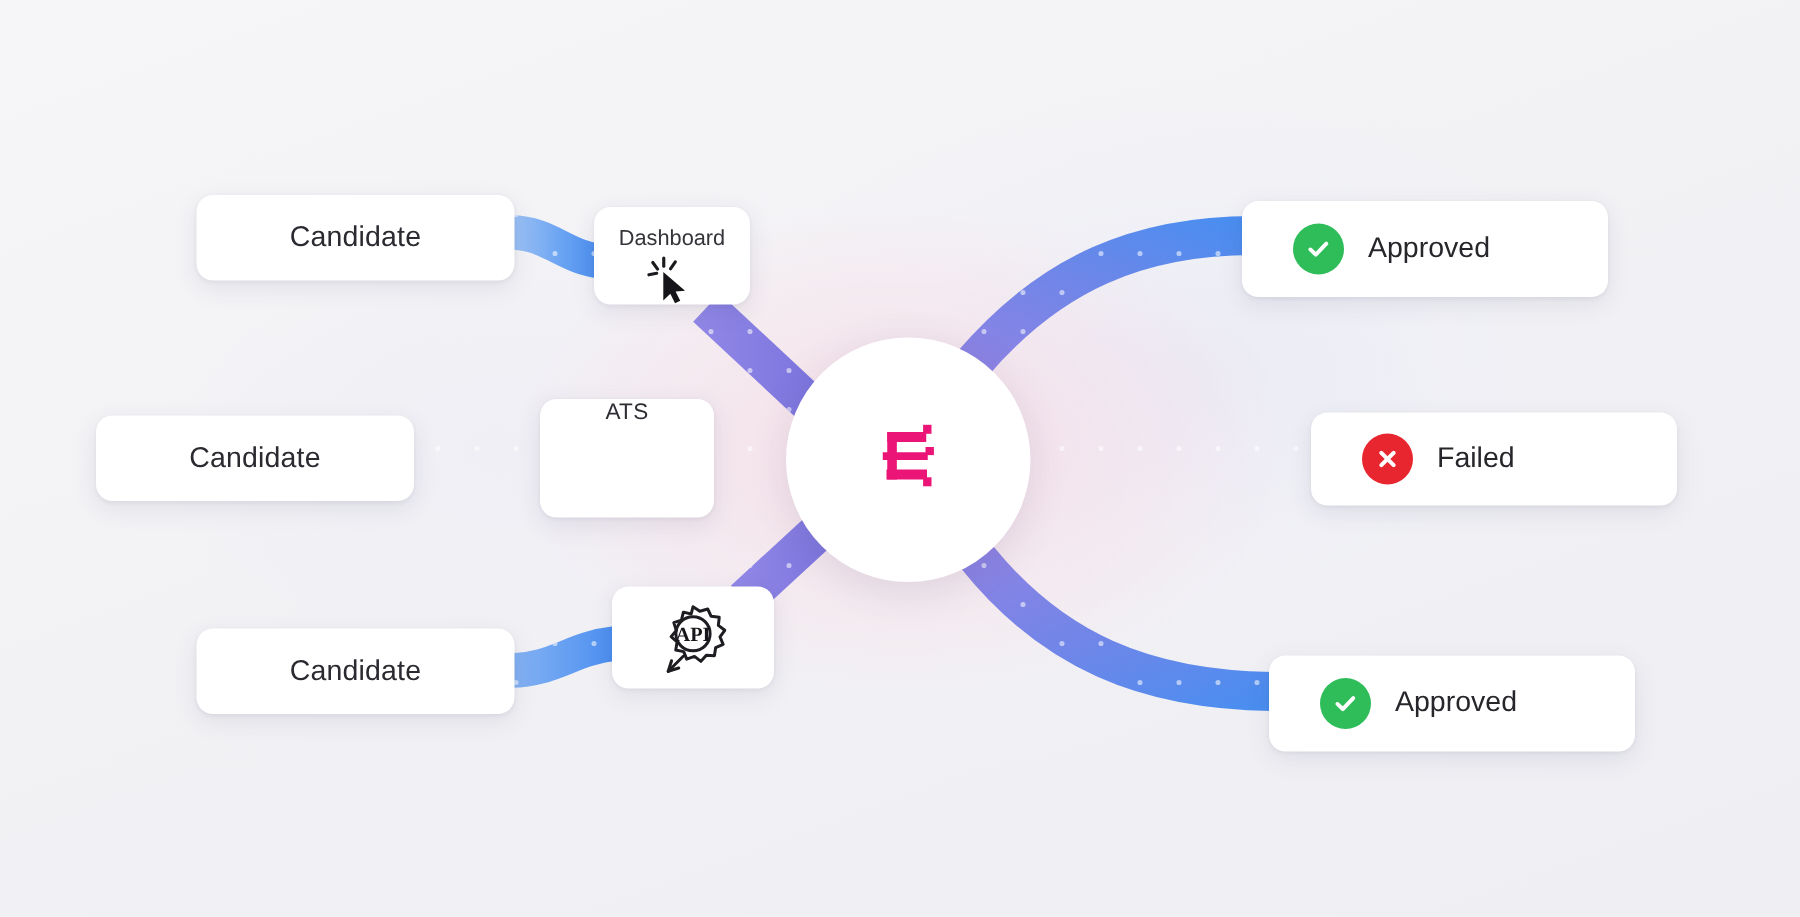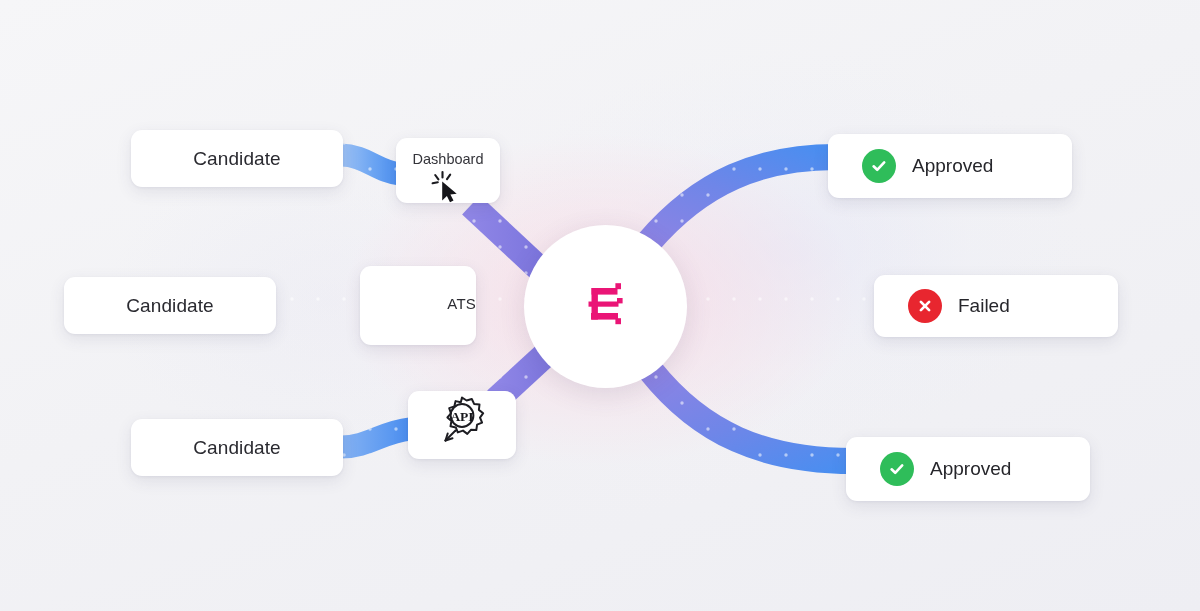--- a/index.html
+++ b/index.html
@@ -76,40 +76,40 @@
   .cursor-click {
     position: relative;
     width: 42px;
     height: 34px;
     margin-top: 2px;
   }
   .cursor-click svg { display: block; }
 
   
   #card-ats {
-    flex-direction: column;
-    align-items: flex-end;
+    flex-direction: row;
+    align-items: flex-start;
     justify-content: center;
   }
   #card-ats .ats-title {
     font-size: 15px;
     color: #2d2d33;
     margin-bottom: 4px;
     letter-spacing: 0.2px;
   }
   #card-ats .greenhouse-logo {
     font-size: 23px;
     color: #43b97f;
     letter-spacing: -0.2px;
     font-weight: 400;
   }
 
   
   #card-api {
-    align-items: flex-start;
+    align-items: flex-end;
     justify-content: center;
   }
 
   
   .status-card {
     padding-left: 34px;
     gap: 16px;
   }
   .status-card .card-label {
     font-size: 19px;

